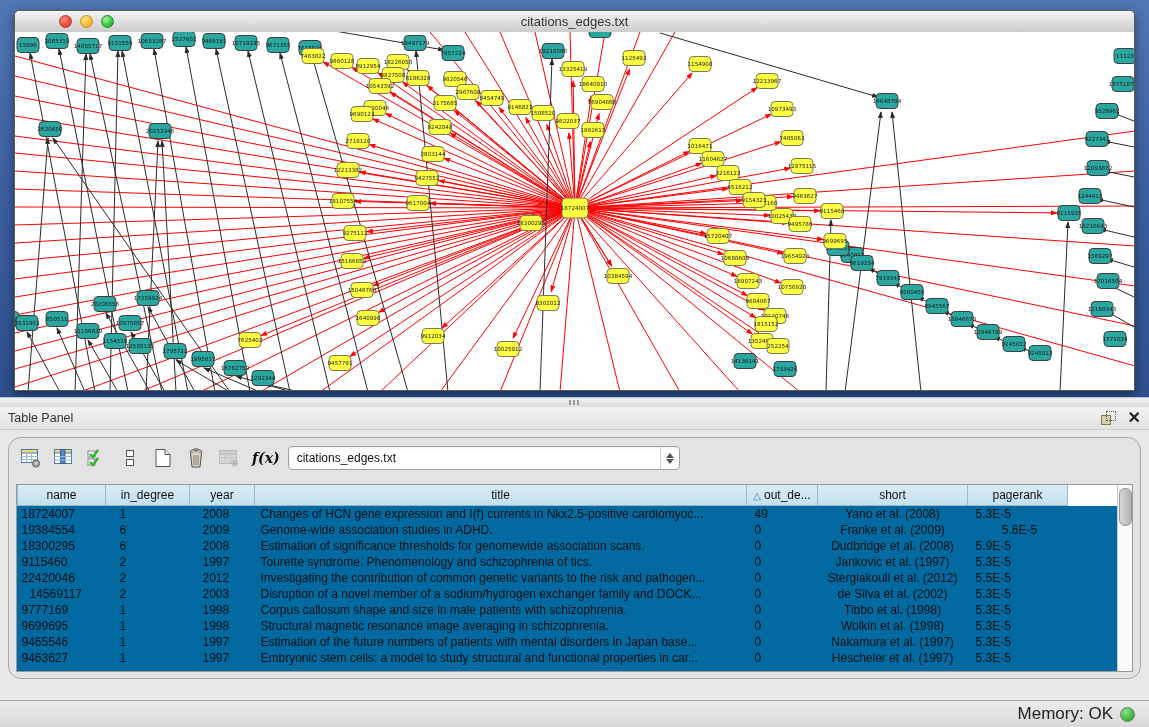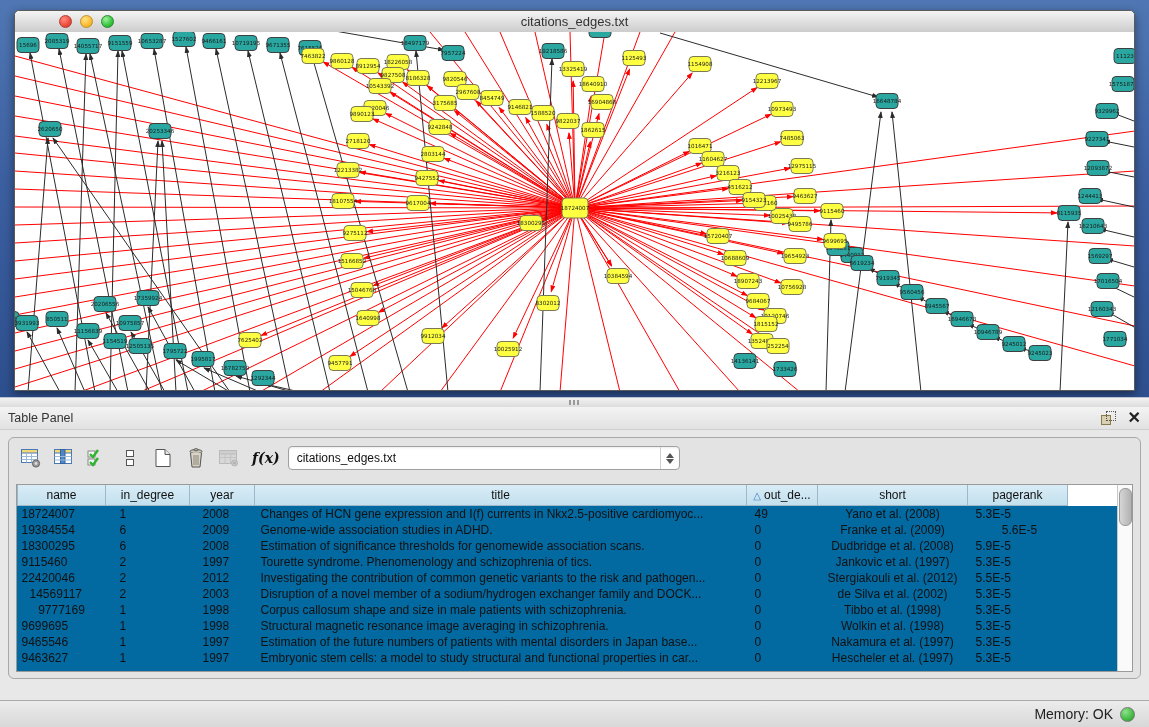--- a/index.html
+++ b/index.html
@@ -20,21 +20,21 @@
   .divider{position:absolute;left:0;top:397px;width:1149px;height:10px;background:linear-gradient(180deg,#f2f2f2,#dcdcdc);border-top:1px solid #b9c2d2;box-sizing:border-box;}
   .grip{position:absolute;left:569px;top:2px;width:10px;height:5px;background:repeating-linear-gradient(90deg,#9a9a9a 0 2px,transparent 2px 4px);}
   
   .table-panel{position:absolute;left:0;top:407px;width:1149px;height:293px;background:#e8e8e8;}
   .tp-header{height:22px;display:flex;align-items:center;padding:0 8px;background:linear-gradient(180deg,#f3f3f3,#e2e2e2);border-bottom:1px solid #cfcfcf;}
   .tp-title{font-size:12.5px;color:#333;flex:1;}
   .tp-float{width:15px;height:14px;position:relative;margin-right:12px;cursor:pointer;}
   .tp-float .sq1{position:absolute;left:0;top:4px;width:8px;height:8px;border:1.5px solid #8a7b4a;background:#d9d0b2;}
   .tp-float .sq2{position:absolute;left:5px;top:0;width:8px;height:8px;border:1.5px dotted #555;}
   .tp-close{font-size:16px;font-weight:bold;color:#222;cursor:pointer;line-height:14px;}
-  .tp-inner{position:absolute;left:8px;top:30px;width:1133px;height:242px;background:#e3e3e3;border:1px solid #a8a8a8;border-radius:6px;box-sizing:border-box;}
+  .tp-inner{position:absolute;left:8px;top:30px;width:1133px;height:242px;background:#e3e3e3;border:1px solid #a8a8a8;border-radius:13px;box-sizing:border-box;}
   
   .toolbar{height:40px;display:flex;align-items:center;padding-left:8px;}
   .tbtn{width:28px;height:28px;display:flex;align-items:center;justify-content:center;margin-right:5px;cursor:pointer;}
   .tbtn svg{display:block;}
   .fx{font-family:"DejaVu Serif",serif;font-style:italic;font-weight:bold;font-size:14px;color:#111;margin:0 8px 0 4px;cursor:pointer;}
   .combo{width:390px;height:22px;background:#fff;border:1px solid #a0a0a0;border-radius:4px;display:flex;align-items:center;position:relative;cursor:pointer;box-shadow:inset 0 1px 2px rgba(0,0,0,.08);}
   .combo-text{flex:1;font-size:12px;color:#111;padding-left:8px;}
   .combo-arrows{width:18px;height:100%;display:flex;flex-direction:column;align-items:center;justify-content:center;gap:1px;border-left:1px solid #d0d0d0;}
   .combo-arrows i{width:0;height:0;border-left:4px solid transparent;border-right:4px solid transparent;}
   .arr-up{border-bottom:5px solid #555;}
@@ -49,21 +49,21 @@
   .vscroll{width:14px;background:#fafafa;border-left:1px solid #c8c8c8;position:relative;}
   .vthumb{position:absolute;left:1px;top:3px;width:11px;height:36px;border:1px solid #999;border-radius:6px;background:linear-gradient(90deg,#d6d6d6,#b2b2b2);}
   
   .tabs-row{position:absolute;left:0;top:276px;width:1149px;display:flex;justify-content:center;}
   .seg{display:flex;border:1px solid #9a9a9a;border-radius:5px;overflow:hidden;background:#fdfdfd;box-shadow:0 1px 1px rgba(255,255,255,.8);}
   .seg .tab{padding:2px 14px;font-size:13px;color:#111;background:linear-gradient(180deg,#ffffff,#f2f2f2);border-right:1px solid #b5b5b5;cursor:pointer;line-height:16px;}
   .seg .tab:last-child{border-right:none;}
   .seg .tab.sel{background:linear-gradient(180deg,#9b9b9b,#7d7d7d);color:#f4f4f4;text-shadow:0 1px 1px rgba(0,0,0,.3);}
   
   .status-bar{position:absolute;left:0;top:700px;width:1149px;height:27px;background:linear-gradient(180deg,#ececec,#d8d8d8);border-top:1px solid #aaa;box-sizing:border-box;display:flex;align-items:center;justify-content:flex-end;padding-right:14px;}
-  .mem-label{font-size:14px;color:#222;margin-right:7px;text-align:center;}
+  .mem-label{font-size:17px;color:#222;margin-right:7px;text-align:center;}
   .mem-dot{width:13px;height:13px;border-radius:50%;background:radial-gradient(circle at 35% 30%,#8fe08f,#3cb93c 65%,#2b8f2b);border:1px solid #777;}
 </style>
 </head>
 <body>
 
 <div class="desktop">
   <div class="net-window">
     <div class="titlebar">
       <div class="traffic">
         <div class="tl red"></div>
@@ -888,21 +888,21 @@
                 <td style="text-align:left;padding-left:12px">14569117</td>
                 <td style="text-align:left;padding-left:14px">2</td>
                 <td style="text-align:left;padding-left:13px">2003</td>
                 <td style="text-align:left;padding-left:6px">Disruption of a novel member of a sodium/hydrogen exchanger family and DOCK...</td>
                 <td style="text-align:left;padding-left:8px">0</td>
                 <td style="text-align:center;padding-left:4px">de Silva et al. (2002)</td>
                 <td style="text-align:left;padding-left:8px">5.3E-5</td>
                 <td></td>
               </tr>
               <tr>
-                <td style="text-align:center;padding-left:4px">9777169</td>
+                <td style="text-align:left;padding-left:4px">9777169</td>
                 <td style="text-align:left;padding-left:14px">1</td>
                 <td style="text-align:left;padding-left:13px">1998</td>
                 <td style="text-align:left;padding-left:6px">Corpus callosum shape and size in male patients with schizophrenia.</td>
                 <td style="text-align:left;padding-left:8px">0</td>
                 <td style="text-align:center;padding-left:4px">Tibbo et al. (1998)</td>
                 <td style="text-align:left;padding-left:8px">5.3E-5</td>
                 <td></td>
               </tr>
               <tr>
                 <td style="text-align:left;padding-left:4px">9699695</td>

